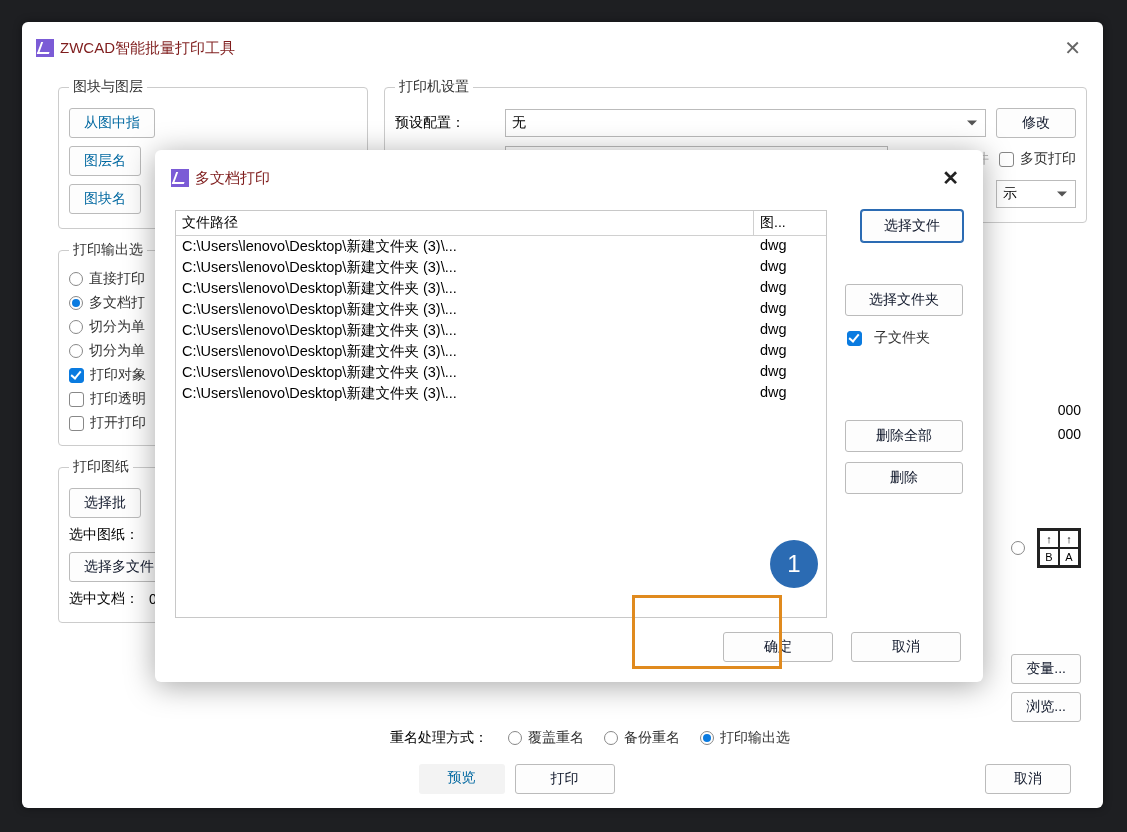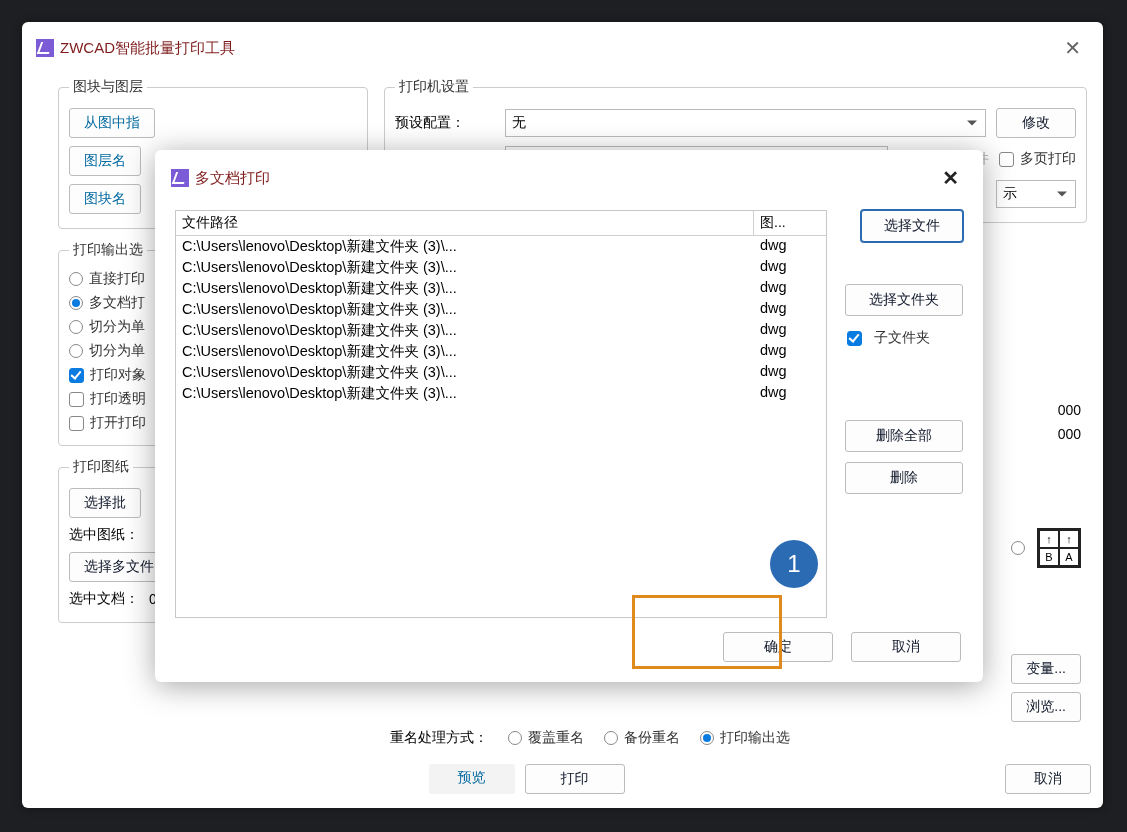--- a/index.html
+++ b/index.html
@@ -24,21 +24,21 @@
   .radio { width:14px; height:14px; border:1px solid #888; border-radius:50%; display:inline-block; position:relative; flex:none;}
   .radio.sel::after{content:"";position:absolute;left:2px;top:2px;right:2px;bottom:2px;background:#0a7be0;border-radius:50%;}
   .chk { width:15px; height:15px; border:1px solid #888; border-radius:3px; display:inline-block; position:relative; flex:none;}
   .chk.sel{background:#0a7be0;border-color:#0a7be0;}
   .chk.sel::after{content:"";position:absolute;left:3px;top:0px;width:4px;height:8px;border:solid #fff;border-width:0 2px 2px 0;transform:rotate(40deg);}
   .btn { border:1px solid #bbb; background:#fdfdfd; font-size:14px; color:#0f172a; padding:5px 14px; border-radius:3px; cursor:pointer; white-space:nowrap;}
   .btn.disabled{color:#0369a1;}
   .sel-wide { flex:1; border:1px solid #bbb; padding:4px 6px; font-size:14px; background:#fff; position:relative;}
   .sel-wide::after{content:"";position:absolute;right:8px;top:50%;width:0;height:0;border-left:5px solid transparent;border-right:5px solid transparent;border-top:5px solid #555;transform:translateY(-50%);}
   .row { display:flex; align-items:center; gap:10px; padding:4px 0; font-size:14px;}
-  .bottom-bar { display:flex; gap:10px; padding:10px 12px 14px 36px; }
+  .bottom-bar { display:flex; gap:10px; padding:10px 32px 14px 36px; }
   .bottom-bar .spacer{flex:1;}
   .ba-icon { width:44px; height:40px; border:2px solid #222; display:grid; grid-template-columns:1fr 1fr; grid-template-rows:1fr 1fr; font-size:11px;}
   .ba-icon span{display:flex;align-items:center;justify-content:center;border:1px solid #222;}
 
   
   .modal {
     position:absolute; left:155px; top:150px; width:828px; height:532px;
     background:#fff; border-radius:6px; box-shadow:0 4px 30px rgba(0,0,0,.35);
     display:flex; flex-direction:column; padding:0;
   }

